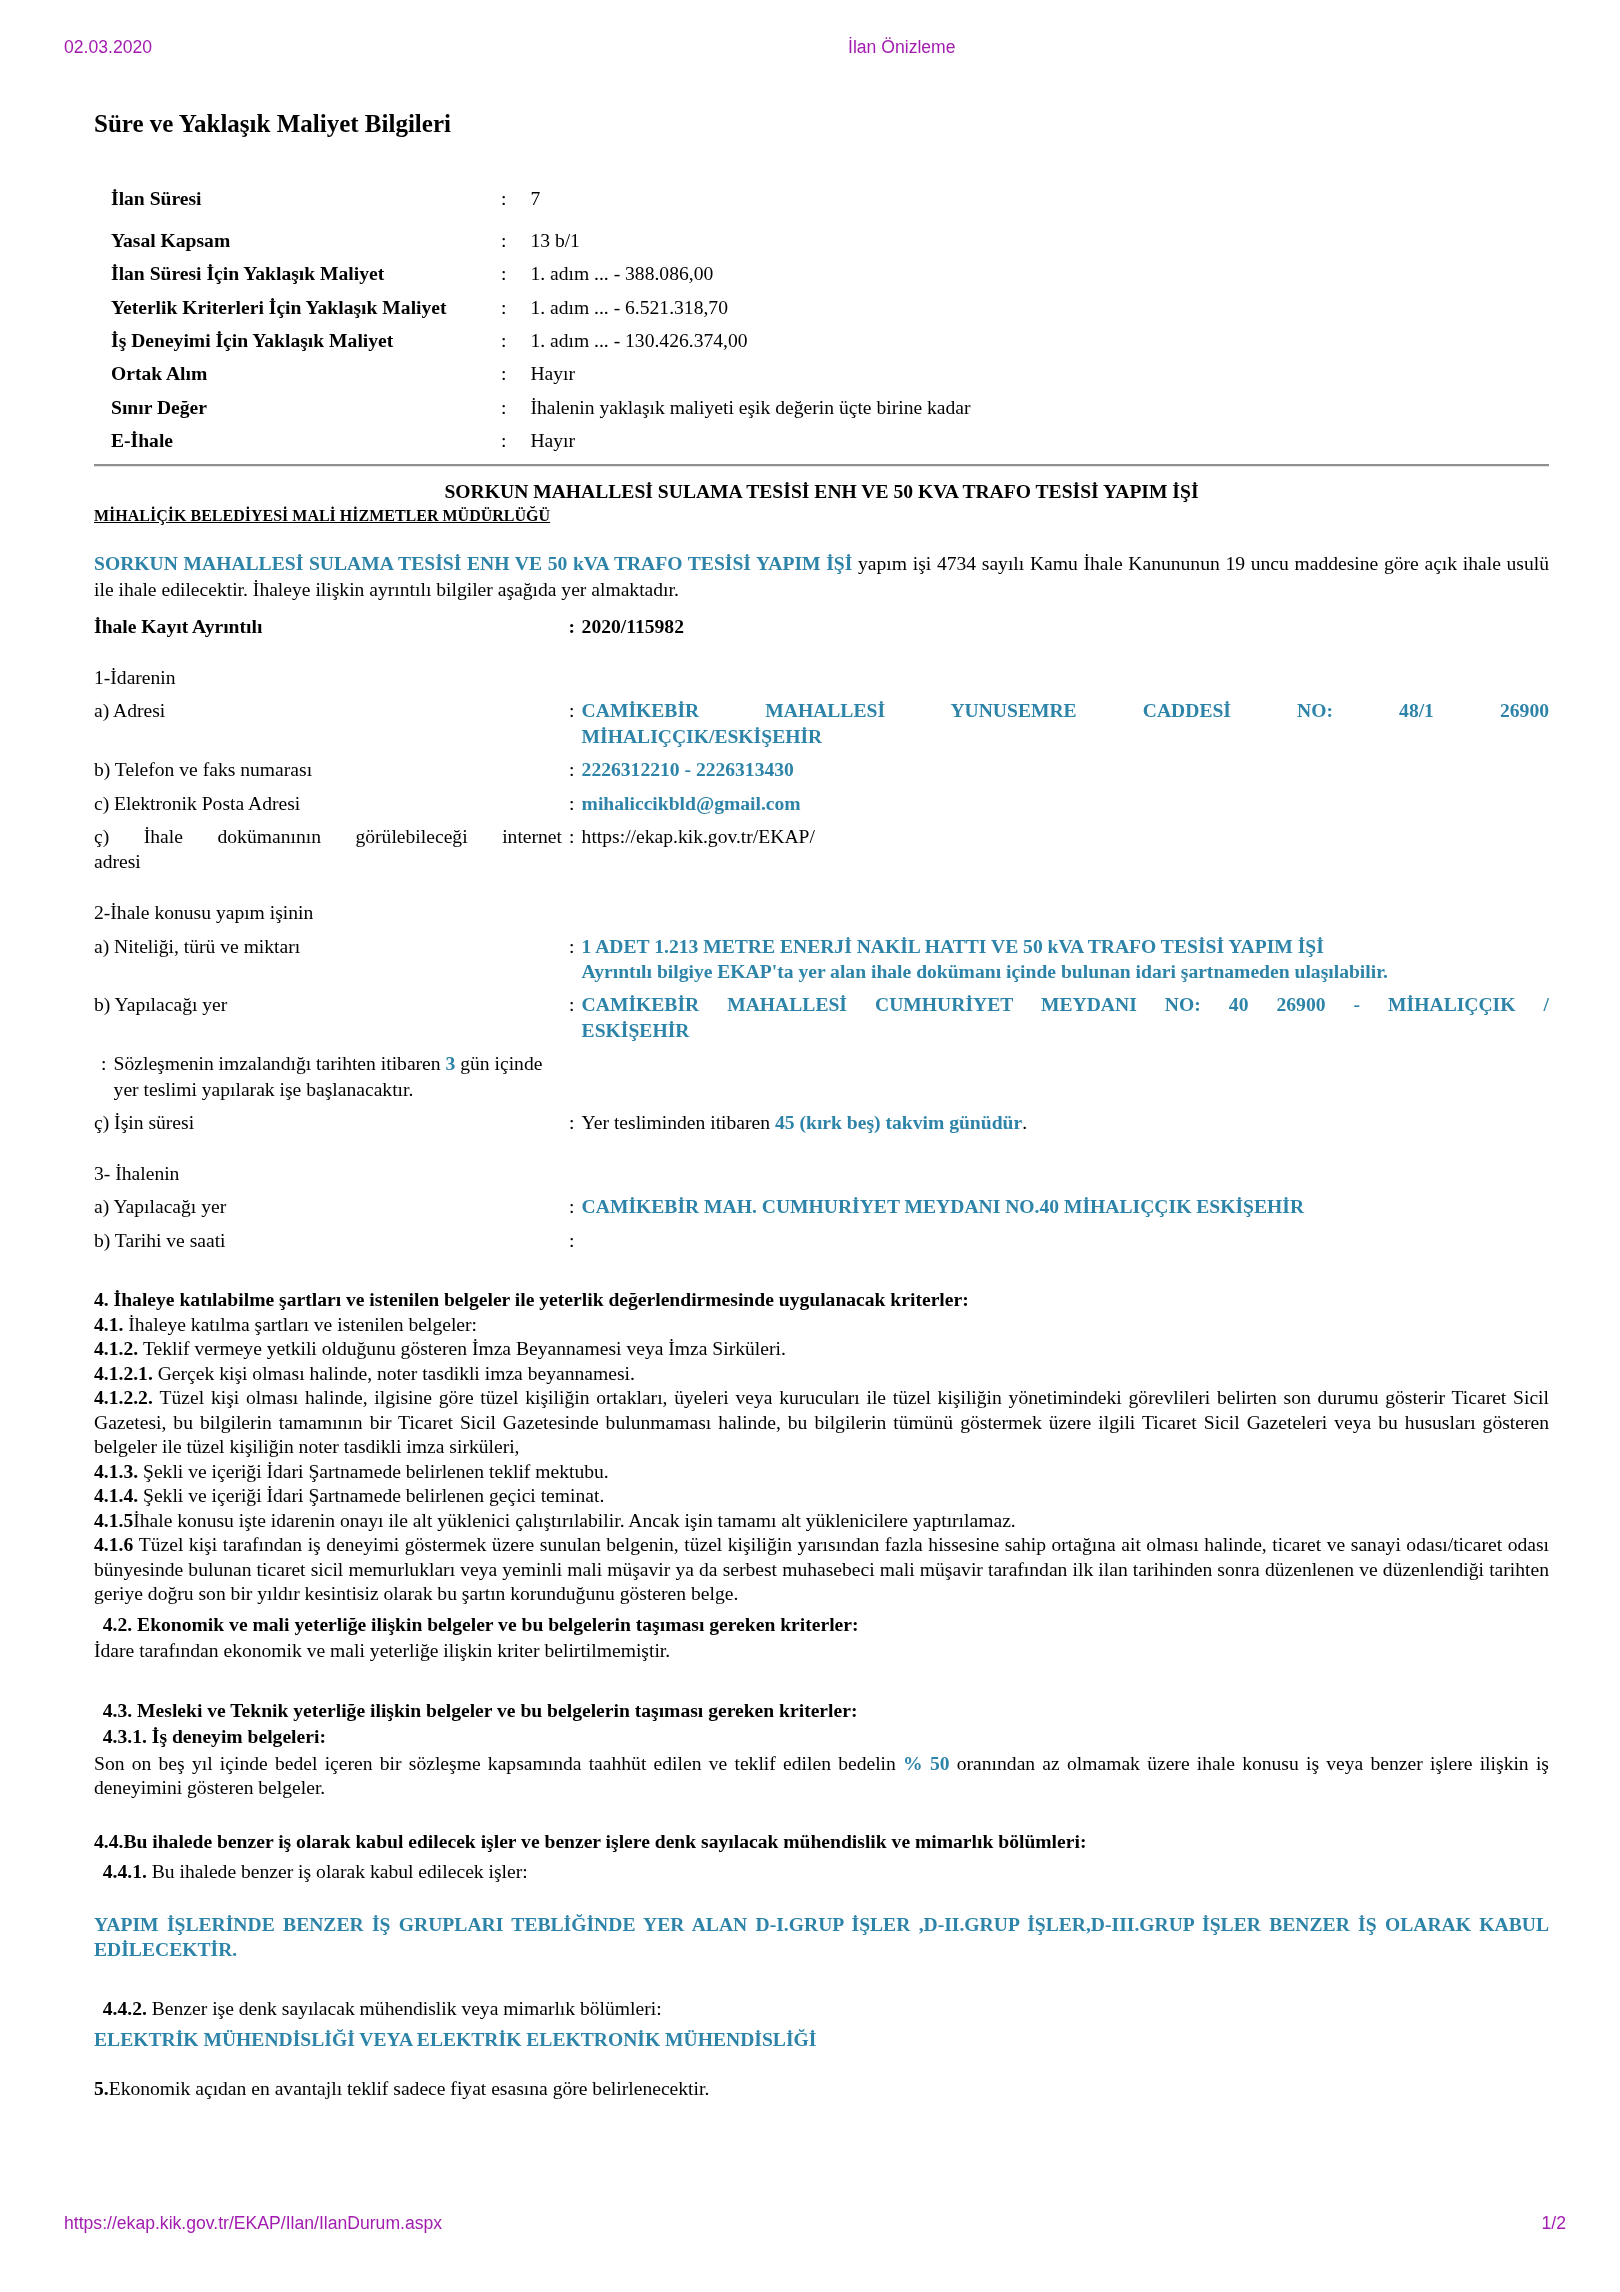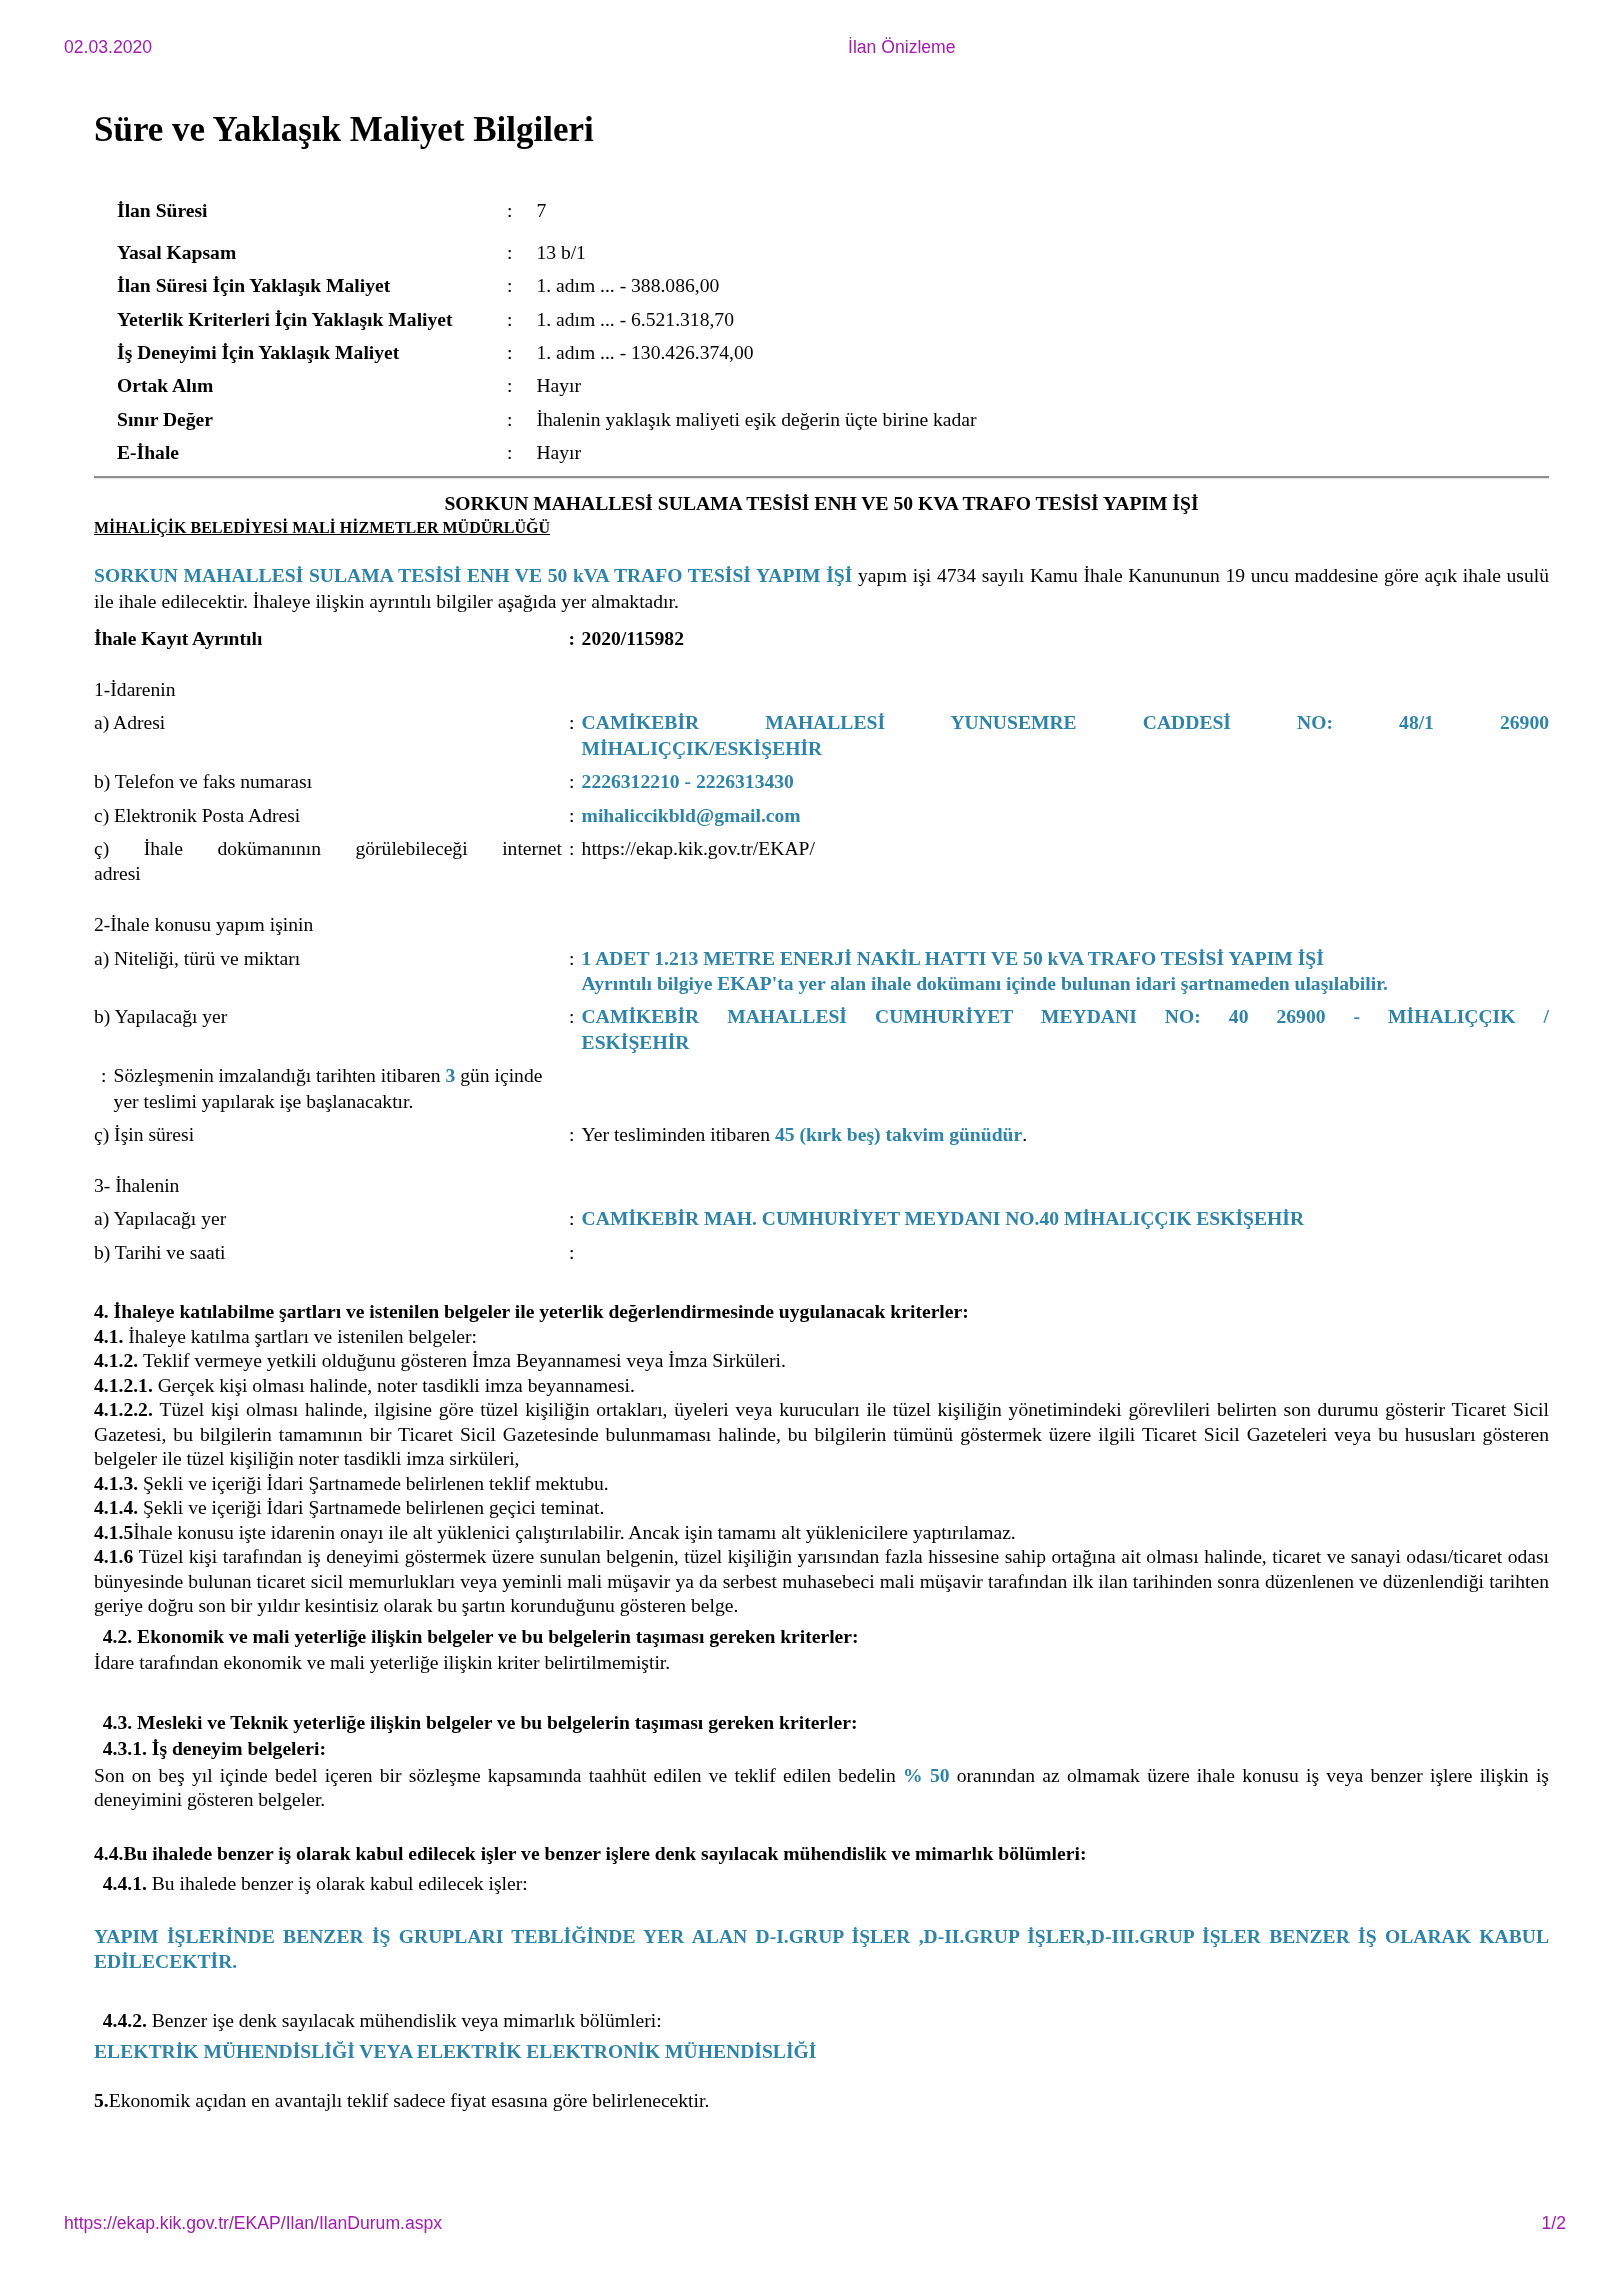--- a/index.html
+++ b/index.html
@@ -14,24 +14,24 @@
     font-family:"Liberation Sans", sans-serif;
     font-size:17.6px;color:#a21caf;
   }
   .print-header{top:37px;}
   .ph-title{position:absolute;left:784px;top:0;}
   .print-footer{top:2213px;}
   .pf-page{position:absolute;right:0;top:0;}
 
   .content{position:absolute;left:94px;top:0;width:1455px;}
 
-  .doc-title{font-size:35px;font-weight:bold;margin:110px 0 0 0;}
-
-  
-  .summary{margin:49px 0 0 23px;font-size:19.6px;}
+  .doc-title{font-size:25px;font-weight:bold;margin:110px 0 0 0;}
+
+  
+  .summary{margin:49px 0 0 17px;font-size:19.6px;}
   .t-row{display:flex;line-height:23.5px;margin-bottom:9.8px;}
   .t-row.first{margin-bottom:18.6px;}
   .t-label{width:390px;flex:none;font-weight:bold;}
   .t-colon{width:21.6px;flex:none;}
   .t-value{flex:1;padding-left:7.8px;}
 
   .divider{height:2px;background:#8f8f8f;border:none;box-shadow:0 1px 0 #e3e3e3;margin:11.8px 0 0 0;}
 
   .notice-title{text-align:center;font-weight:bold;font-size:19.6px;margin-top:13.7px;line-height:23.5px;}
   .notice-dept{font-weight:bold;font-size:16px;text-decoration:underline;margin-top:1px;line-height:23.5px;}

